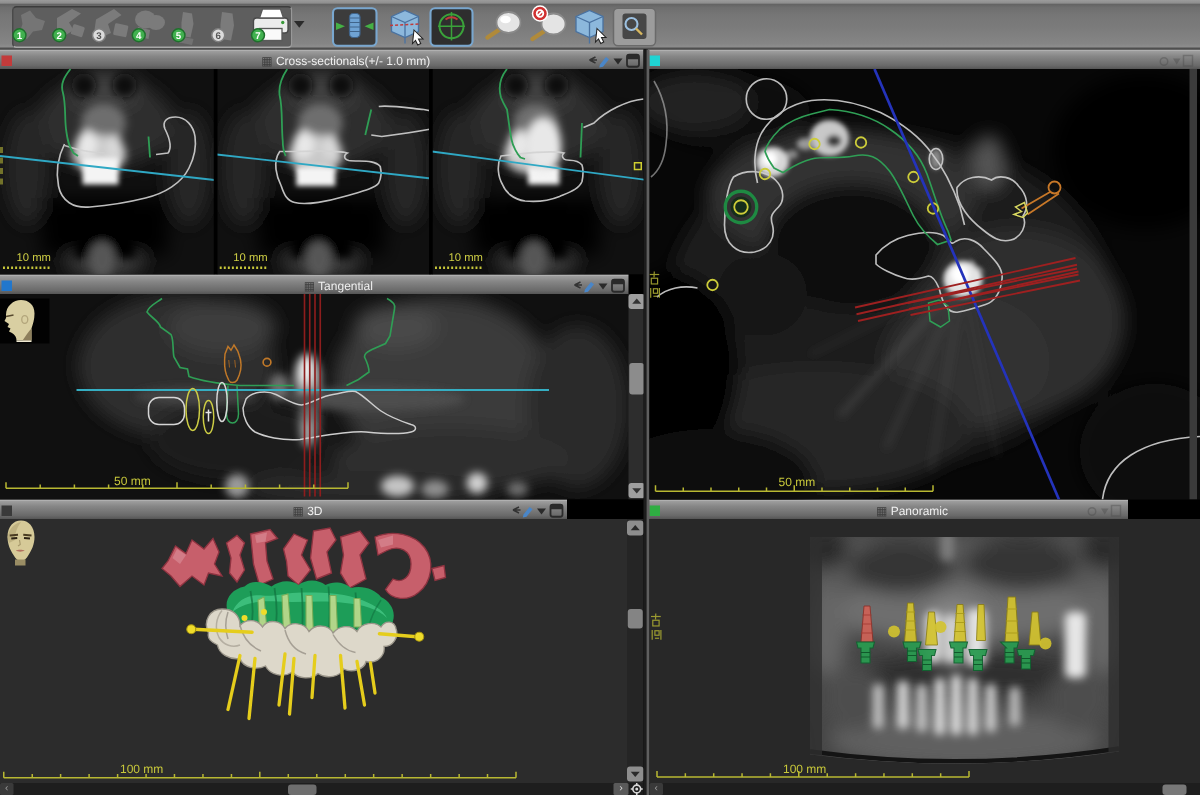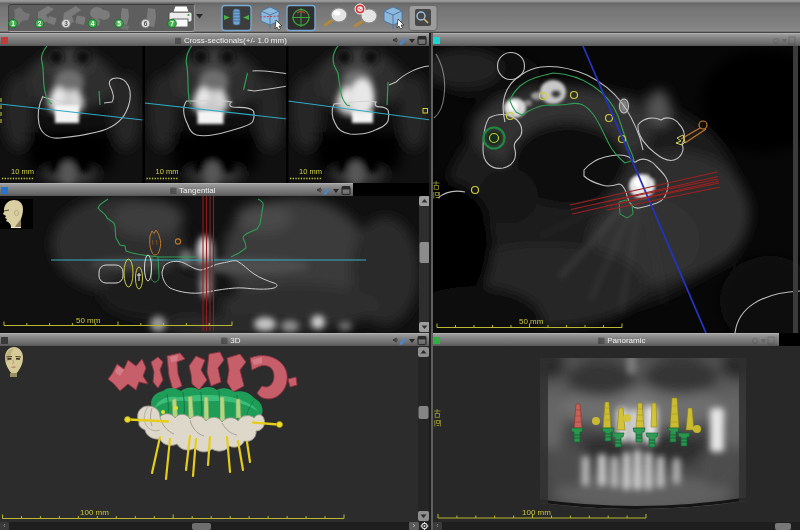--- a/index.html
+++ b/index.html
@@ -125,43 +125,43 @@
   </svg>
 </div>
 <div class="hdr" style="left:432px;top:33px;width:368px;">
   <div class="sq" style="left:1px;background:#1fd3d3;"></div>
   <svg class="abs" style="right:4px;top:2px;opacity:0.4" width="24" height="10" viewBox="0 0 24 10">
     <circle cx="4" cy="5" r="2.5" fill="none" stroke="#4a4a4a" stroke-width="1"></circle>
     <path d="M10,3 l5,0 -2.5,4 z" fill="#4a4a4a"></path>
     <rect x="17" y="1" width="6" height="7" fill="none" stroke="#4a4a4a" stroke-width="1"></rect>
   </svg>
 </div>
-<div class="hdr" style="left:0;top:183px;width:353px;">
+<div class="hdr" style="left:0;top:183px;width:419px;">
   <div class="sq" style="left:1px;background:#2277cc;"></div>
   <div class="ttl"><span style="color:#3e3e3e;font-size:8px;">▦</span> Tangential</div>
   <svg class="abs" style="right:2px;top:1px" width="36" height="11" viewBox="0 0 36 11">
     <path d="M2,5 l4,-2 m-4,2 l4,2 m-4,-2 l5,0" stroke="#333" stroke-width="1" fill="none"></path>
     <path d="M9,8 l4,-5 2,1.5 -4,5 -2.5,0.5 z" fill="#4a86c8"></path>
     <path d="M18,4 l6,0 -3,4 z" fill="#2a2a2a"></path>
     <rect x="27" y="1.5" width="8" height="8" rx="1.5" fill="none" stroke="#2a2a2a" stroke-width="1.2"></rect>
     <rect x="27" y="1.5" width="8" height="3" fill="#2a2a2a"></rect>
   </svg>
 </div>
-<div class="hdr" style="left:0;top:333px;width:429px;">
+<div class="hdr" style="left:0;top:333px;width:378px;">
   <div class="sq" style="left:1px;background:#3a3a3a;"></div>
   <div class="ttl"><span style="color:#3e3e3e;font-size:8px;">▦</span> 3D</div>
   <svg class="abs" style="right:2px;top:1px" width="36" height="11" viewBox="0 0 36 11">
     <path d="M2,5 l4,-2 m-4,2 l4,2 m-4,-2 l5,0" stroke="#333" stroke-width="1" fill="none"></path>
     <path d="M9,8 l4,-5 2,1.5 -4,5 -2.5,0.5 z" fill="#4a86c8"></path>
     <path d="M18,4 l6,0 -3,4 z" fill="#2a2a2a"></path>
     <rect x="27" y="1.5" width="8" height="8" rx="1.5" fill="none" stroke="#2a2a2a" stroke-width="1.2"></rect>
     <rect x="27" y="1.5" width="8" height="3" fill="#2a2a2a"></rect>
   </svg>
 </div>
-<div class="hdr" style="left:432px;top:333px;width:347px;">
+<div class="hdr" style="left:432px;top:333px;width:320px;">
   <div class="sq" style="left:1px;background:#2fae42;"></div>
   <div class="ttl"><span style="color:#3e3e3e;font-size:8px;">▦</span> Panoramic</div>
   <svg class="abs" style="right:4px;top:2px;opacity:0.4" width="24" height="10" viewBox="0 0 24 10">
     <circle cx="4" cy="5" r="2.5" fill="none" stroke="#4a4a4a" stroke-width="1"></circle>
     <path d="M10,3 l5,0 -2.5,4 z" fill="#4a4a4a"></path>
     <rect x="17" y="1" width="6" height="7" fill="none" stroke="#4a4a4a" stroke-width="1"></rect>
   </svg>
 </div>
 
 <div class="abs" style="left:429px;top:33px;width:2px;height:497px;background:#1c1c1c;"></div>

